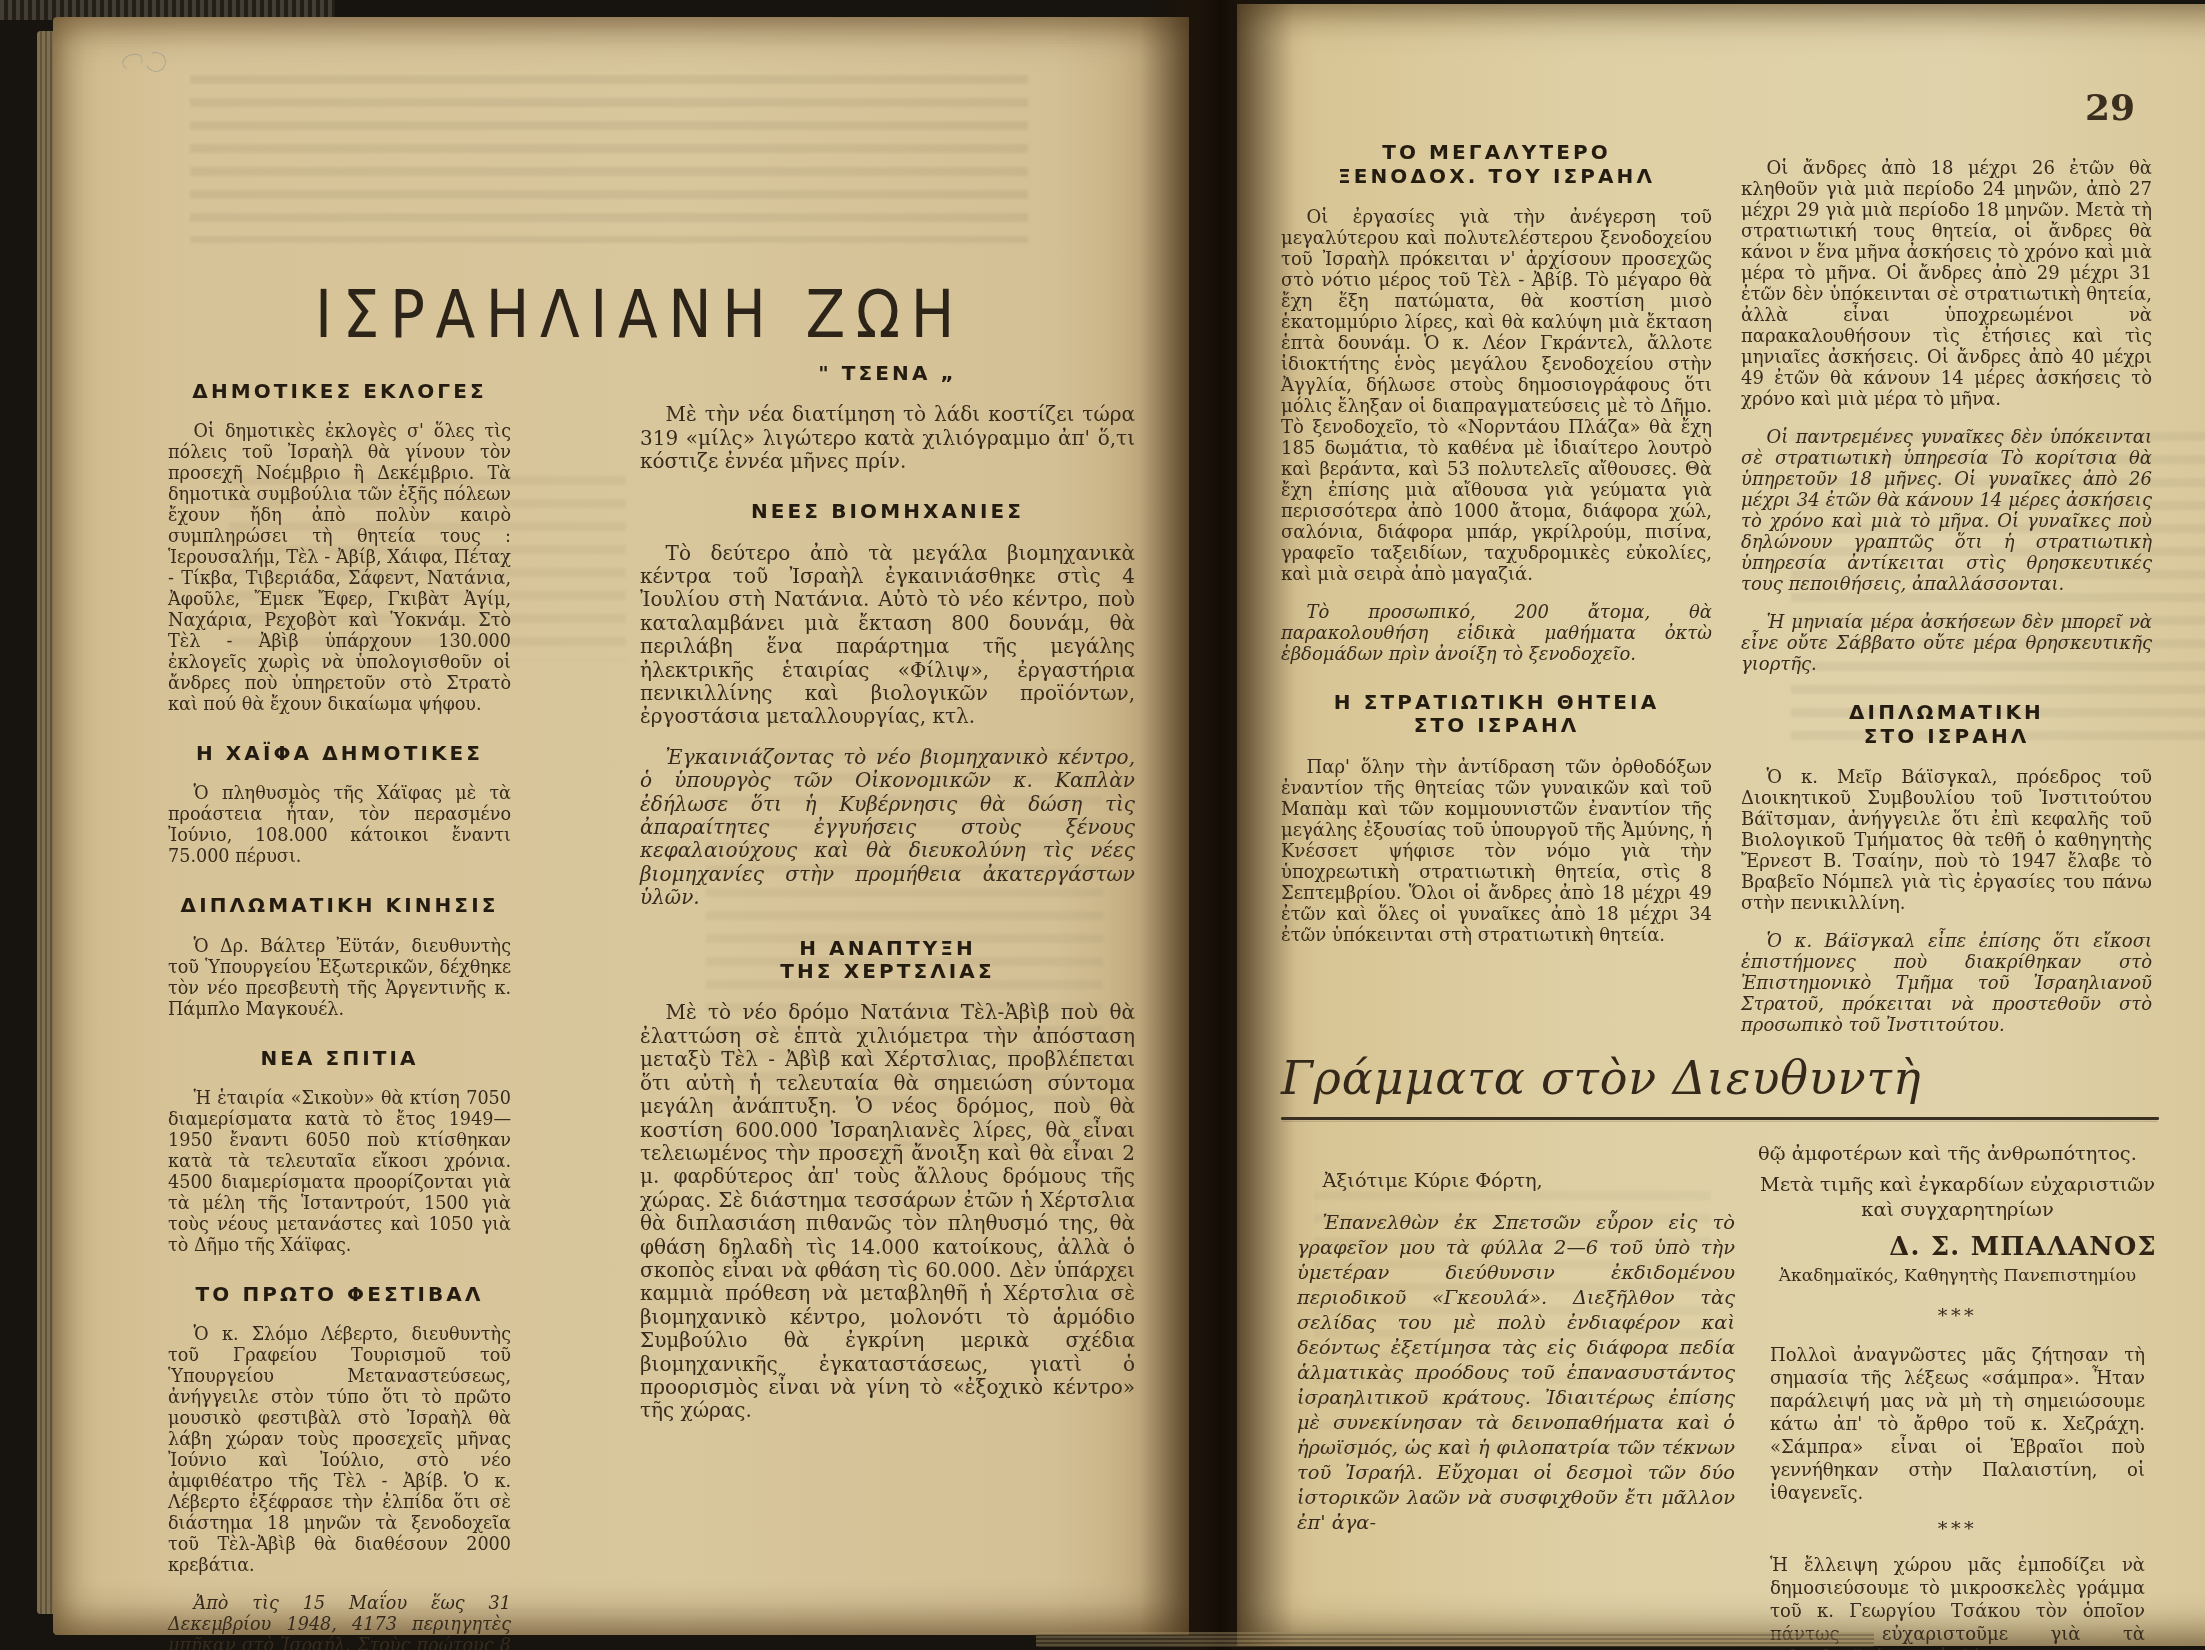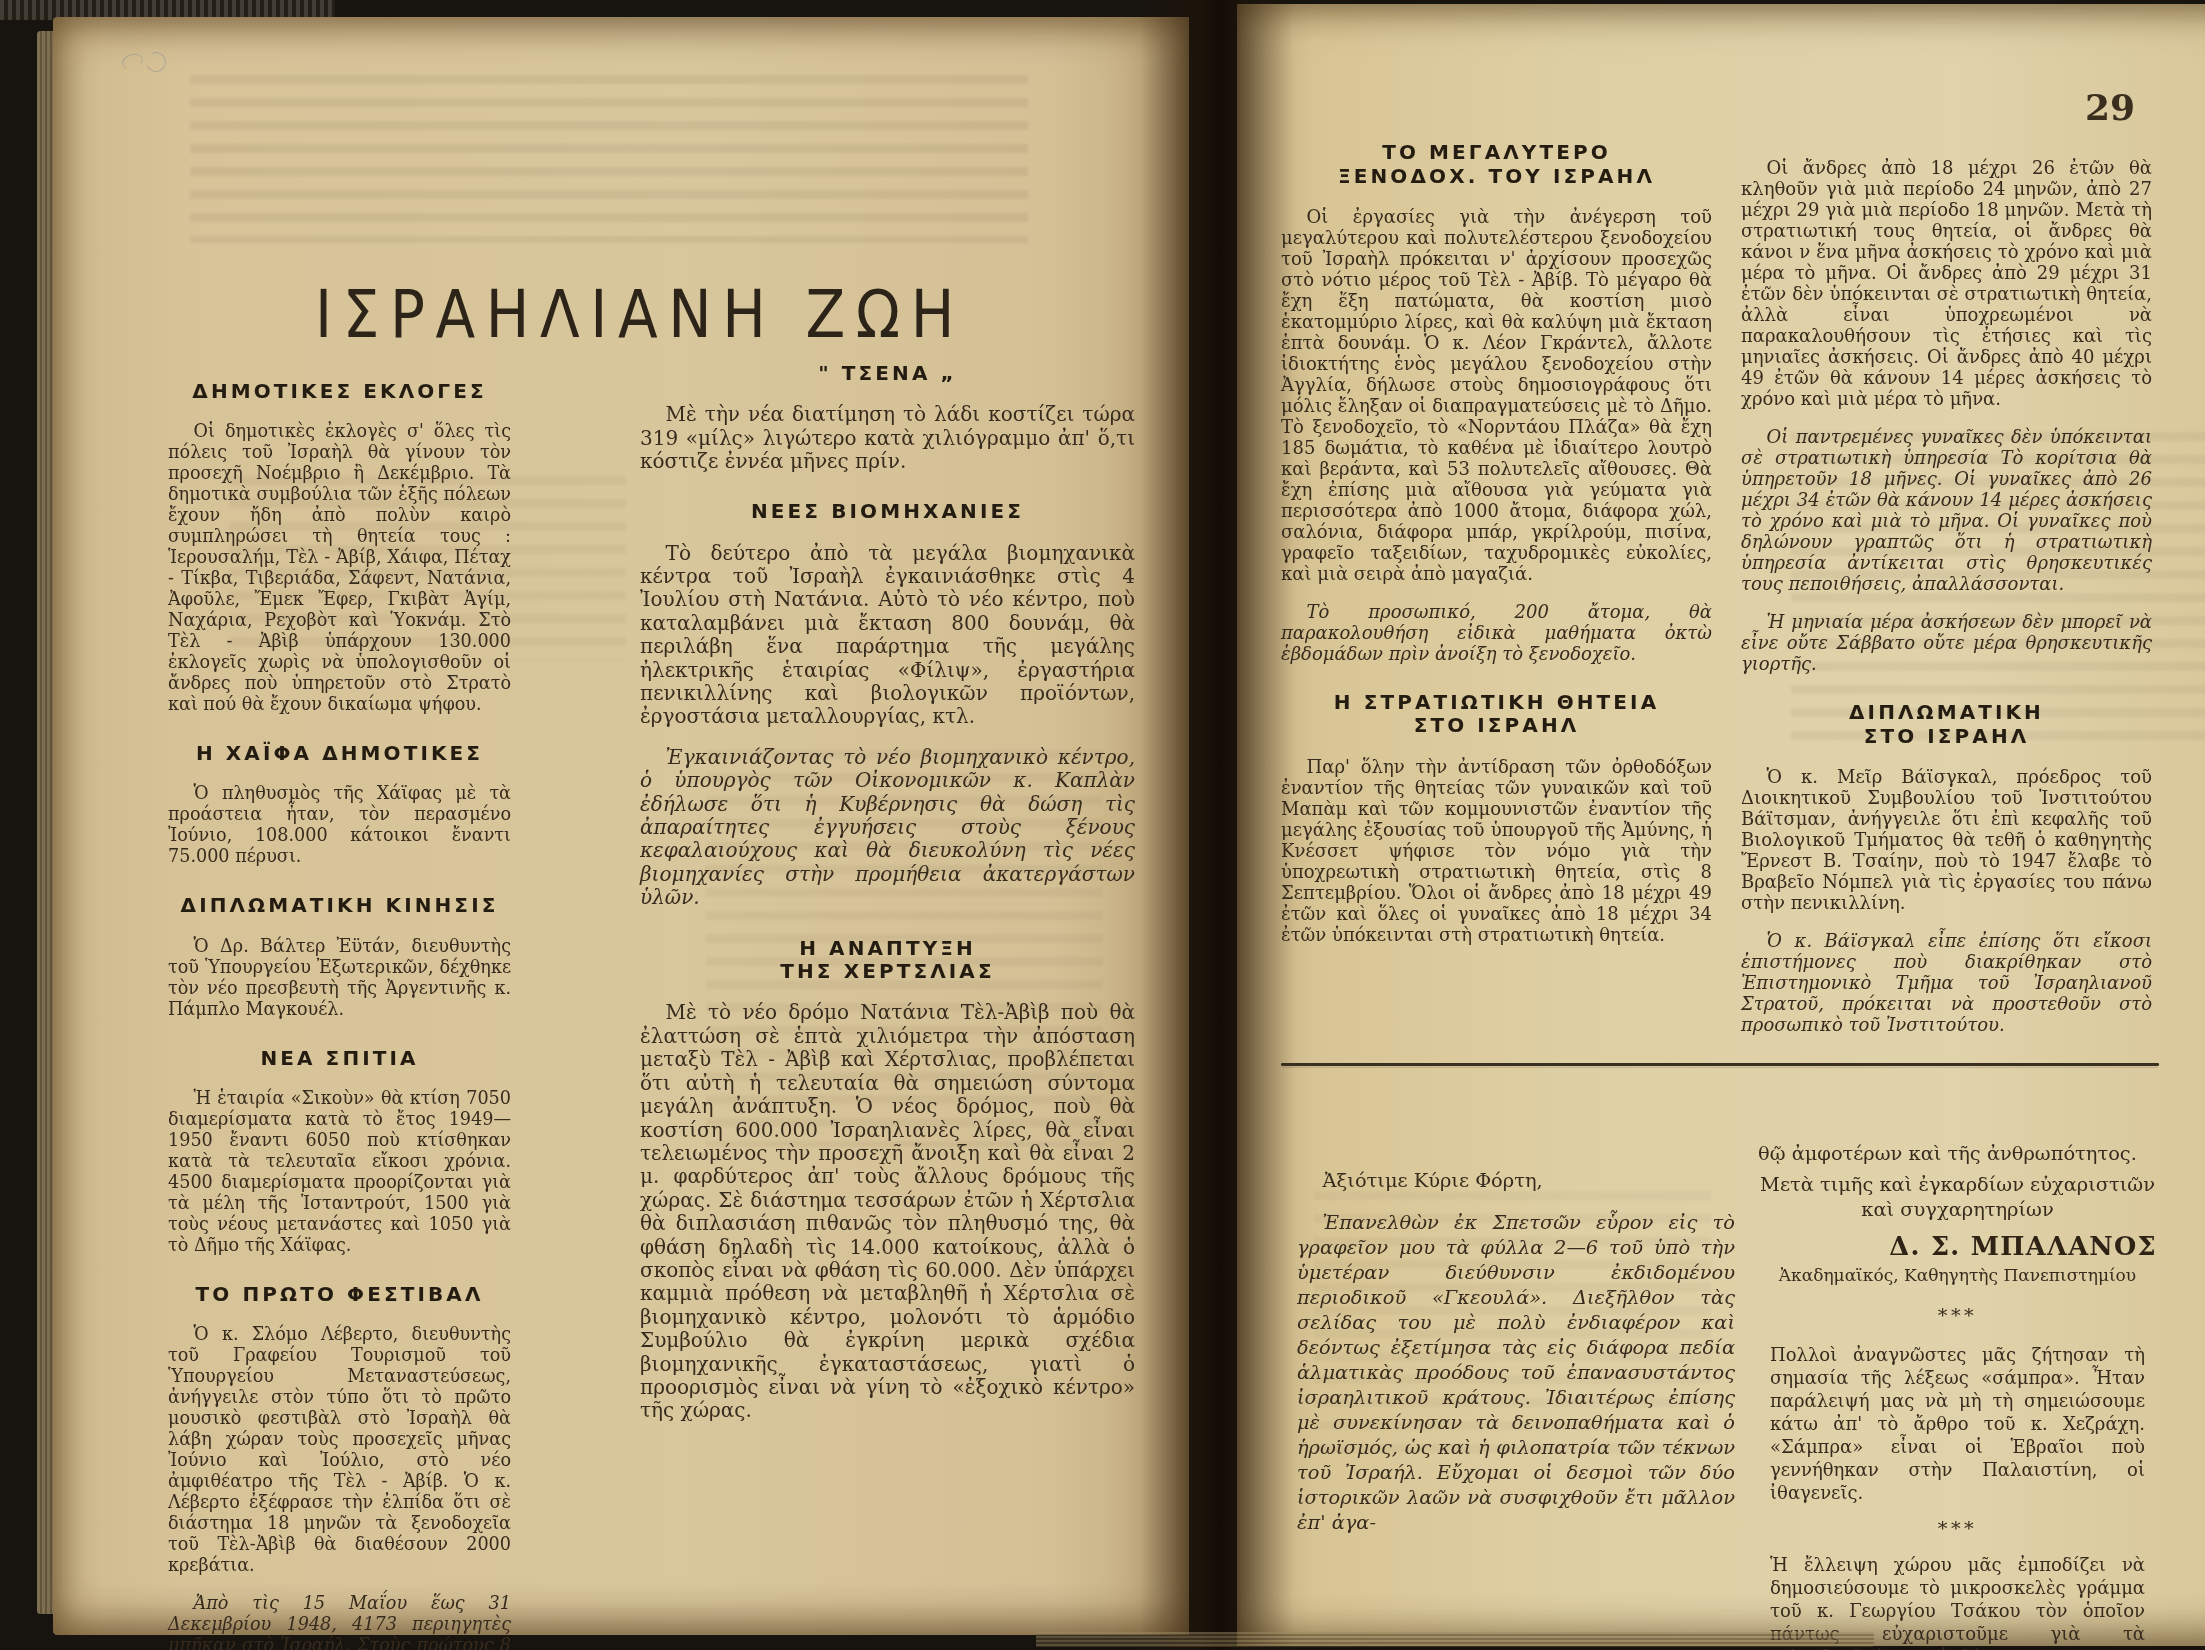--- a/index.html
+++ b/index.html
@@ -171,20 +171,21 @@
       <h3>
         <span class="h2line">ΔΙΠΛΩΜΑΤΙΚΗ</span>
         <span class="h2line">ΣΤΟ ΙΣΡΑΗΛ</span>
       </h3>
       <p>Ὁ κ. Μεῖρ Βάϊσγκαλ, πρόεδρος τοῦ Διοικητικοῦ Συμβουλίου τοῦ Ἰνστιτούτου Βάϊτσμαν, ἀνήγγειλε ὅτι ἐπὶ κεφαλῆς τοῦ Βιολογικοῦ Τμήματος θὰ τεθῆ ὁ καθηγητὴς Ἔρνεστ Β. Τσαίην, ποὺ τὸ 1947 ἔλαβε τὸ Βραβεῖο Νόμπελ γιὰ τὶς ἐργασίες του πάνω στὴν πενικιλλίνη.</p>
       <p>Ὁ κ. Βάϊσγκαλ εἶπε ἐπίσης ὅτι εἴκοσι ἐπιστήμονες ποὺ διακρίθηκαν στὸ Ἐπιστημονικὸ Τμῆμα τοῦ Ἰσραηλιανοῦ Στρατοῦ, πρόκειται νὰ προστεθοῦν στὸ προσωπικὸ τοῦ Ἰνστιτούτου.</p>
     </section>
   </div>
 
   <div class="letters-head">
+    <div class="letters-title">Γράμματα στὸν Διευθυντὴ</div>
     <div class="rule"></div>
   </div>
 
   <div class="col letters-left ink">
     <p class="salut">Ἀξιότιμε Κύριε Φόρτη,</p>
     <p>Ἐπανελθὼν ἐκ Σπετσῶν εὗρον εἰς τὸ γραφεῖον μου τὰ φύλλα 2—6 τοῦ ὑπὸ τὴν ὑμετέραν διεύθυνσιν ἐκδιδομένου περιοδικοῦ «Γκεουλά». Διεξῆλθον τὰς σελίδας του μὲ πολὺ ἐνδιαφέρον καὶ δεόντως ἐξετίμησα τὰς εἰς διάφορα πεδία ἁλματικὰς προόδους τοῦ ἐπανασυστάντος ἰσραηλιτικοῦ κράτους. Ἰδιαιτέρως ἐπίσης μὲ συνεκίνησαν τὰ δεινοπαθήματα καὶ ὁ ἡρωϊσμός, ὡς καὶ ἡ φιλοπατρία τῶν τέκνων τοῦ Ἰσραήλ. Εὔχομαι οἱ δεσμοὶ τῶν δύο ἱστορικῶν λαῶν νὰ συσφιχθοῦν ἔτι μᾶλλον ἐπ' ἀγα-</p>
   </div>
 
   <div class="letters-right">
     <p class="cont">θῷ ἀμφοτέρων καὶ τῆς ἀνθρωπότητος.</p>

